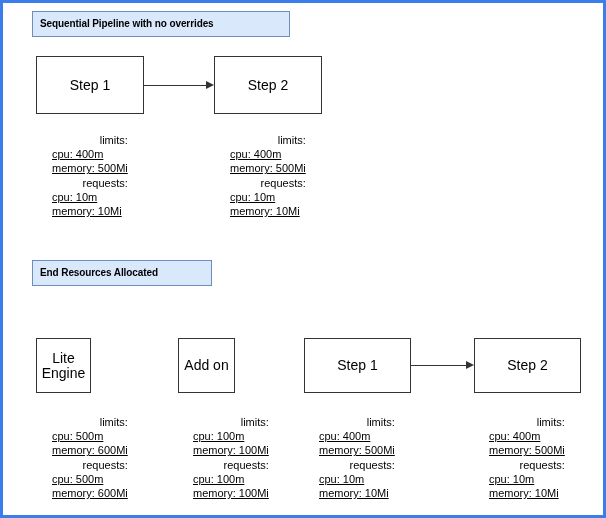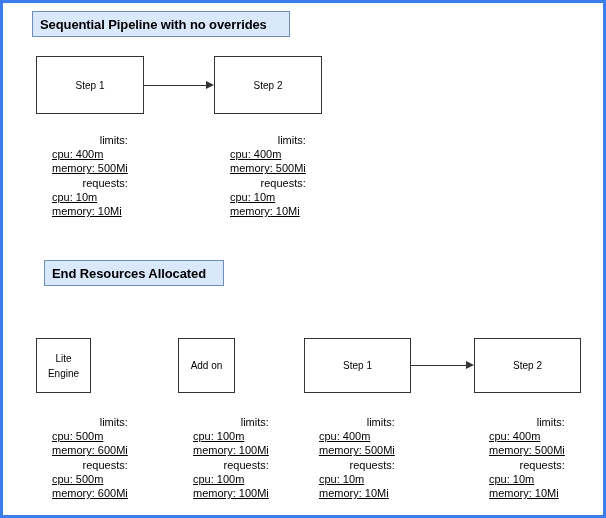--- a/index.html
+++ b/index.html
@@ -20,49 +20,49 @@
     border: 3px solid #3b7dea;
     overflow: hidden;
   }
   .banner {
     position: absolute;
     box-sizing: border-box;
     background: #dae8fc;
     border: 1px solid #6c8ebf;
     color: #000000;
     font-weight: bold;
-    font-size: 13px;
+    font-size: 10px;
     line-height: 1;
     display: flex;
     align-items: center;
     padding-left: 7px;
     letter-spacing: -0.1px;
   }
   #banner-sequential {
     left: 29px;
     top: 8px;
     width: 258px;
     height: 26px;
   }
   #banner-end-resources {
-    left: 41px;
+    left: 29px;
     top: 257px;
     width: 180px;
     height: 26px;
   }
   .node-box {
     position: absolute;
     box-sizing: border-box;
     background: #ffffff;
     border: 1px solid #333333;
     display: flex;
     align-items: center;
     justify-content: center;
     text-align: center;
-    font-size: 10px;
+    font-size: 14px;
     color: #000000;
     line-height: 15px;
   }
   .node-box .node-label {
     display: block;
     white-space: pre-line;
   }
   .arrow {
     position: absolute;
     height: 9px;

